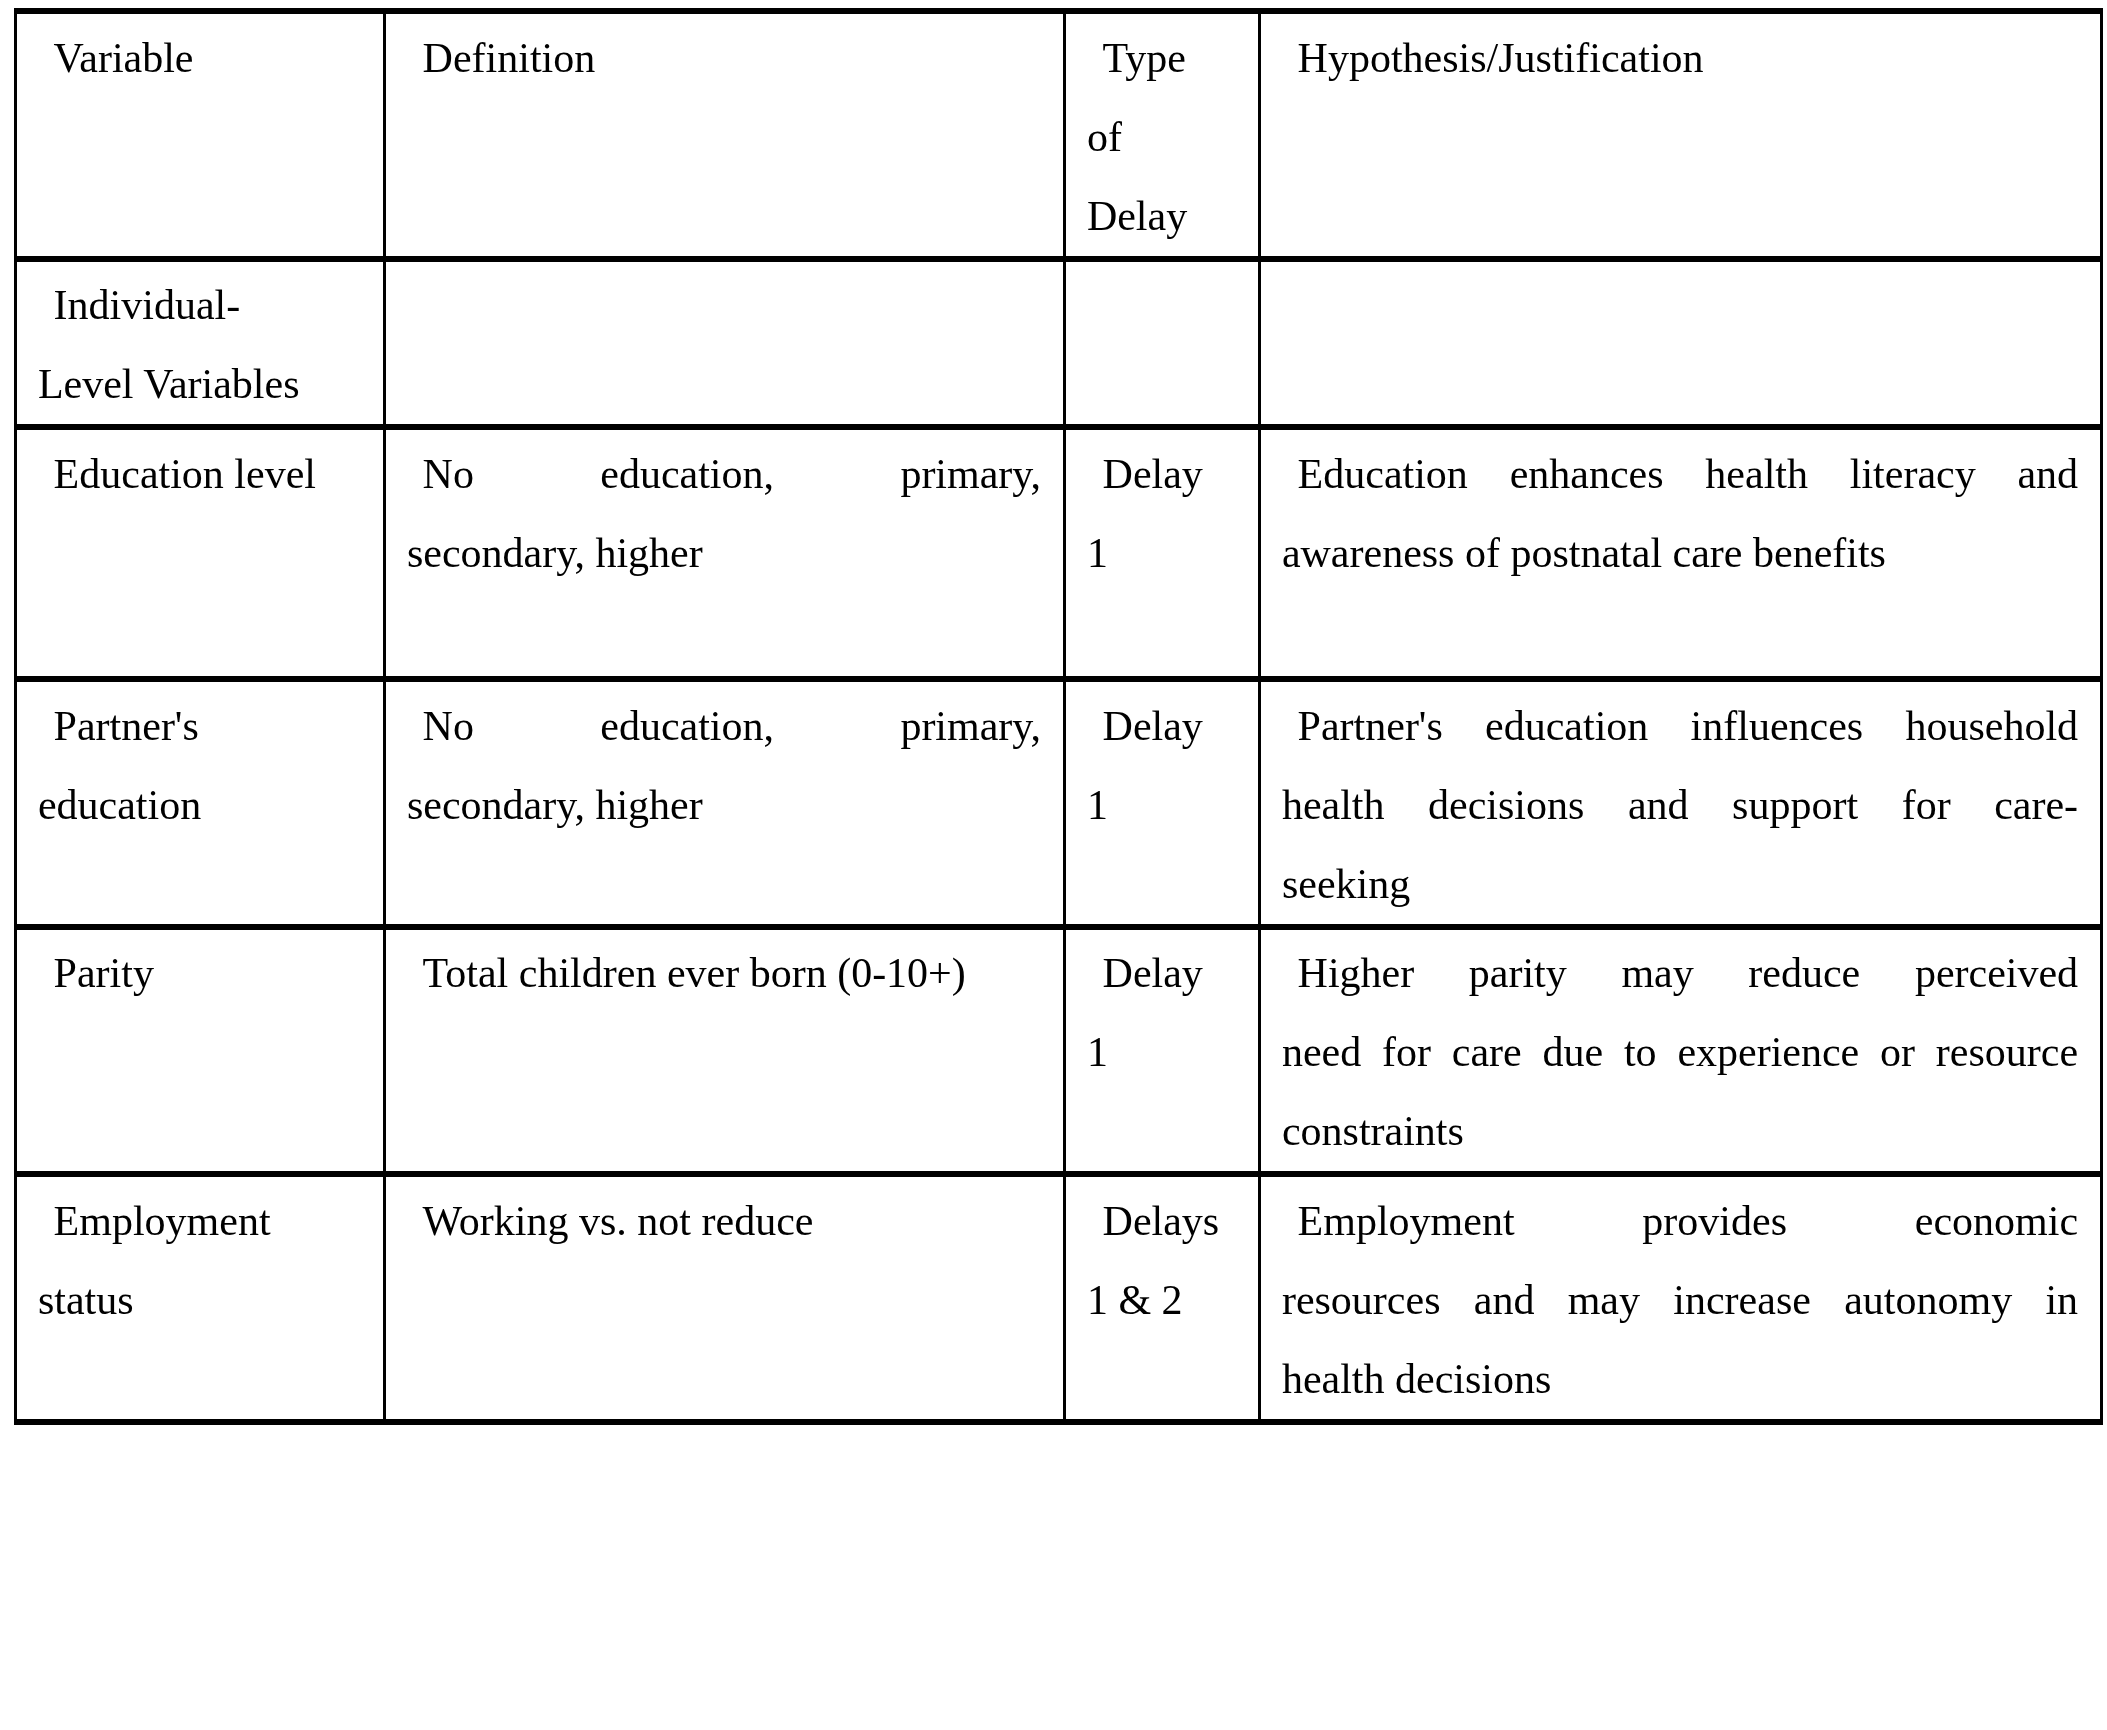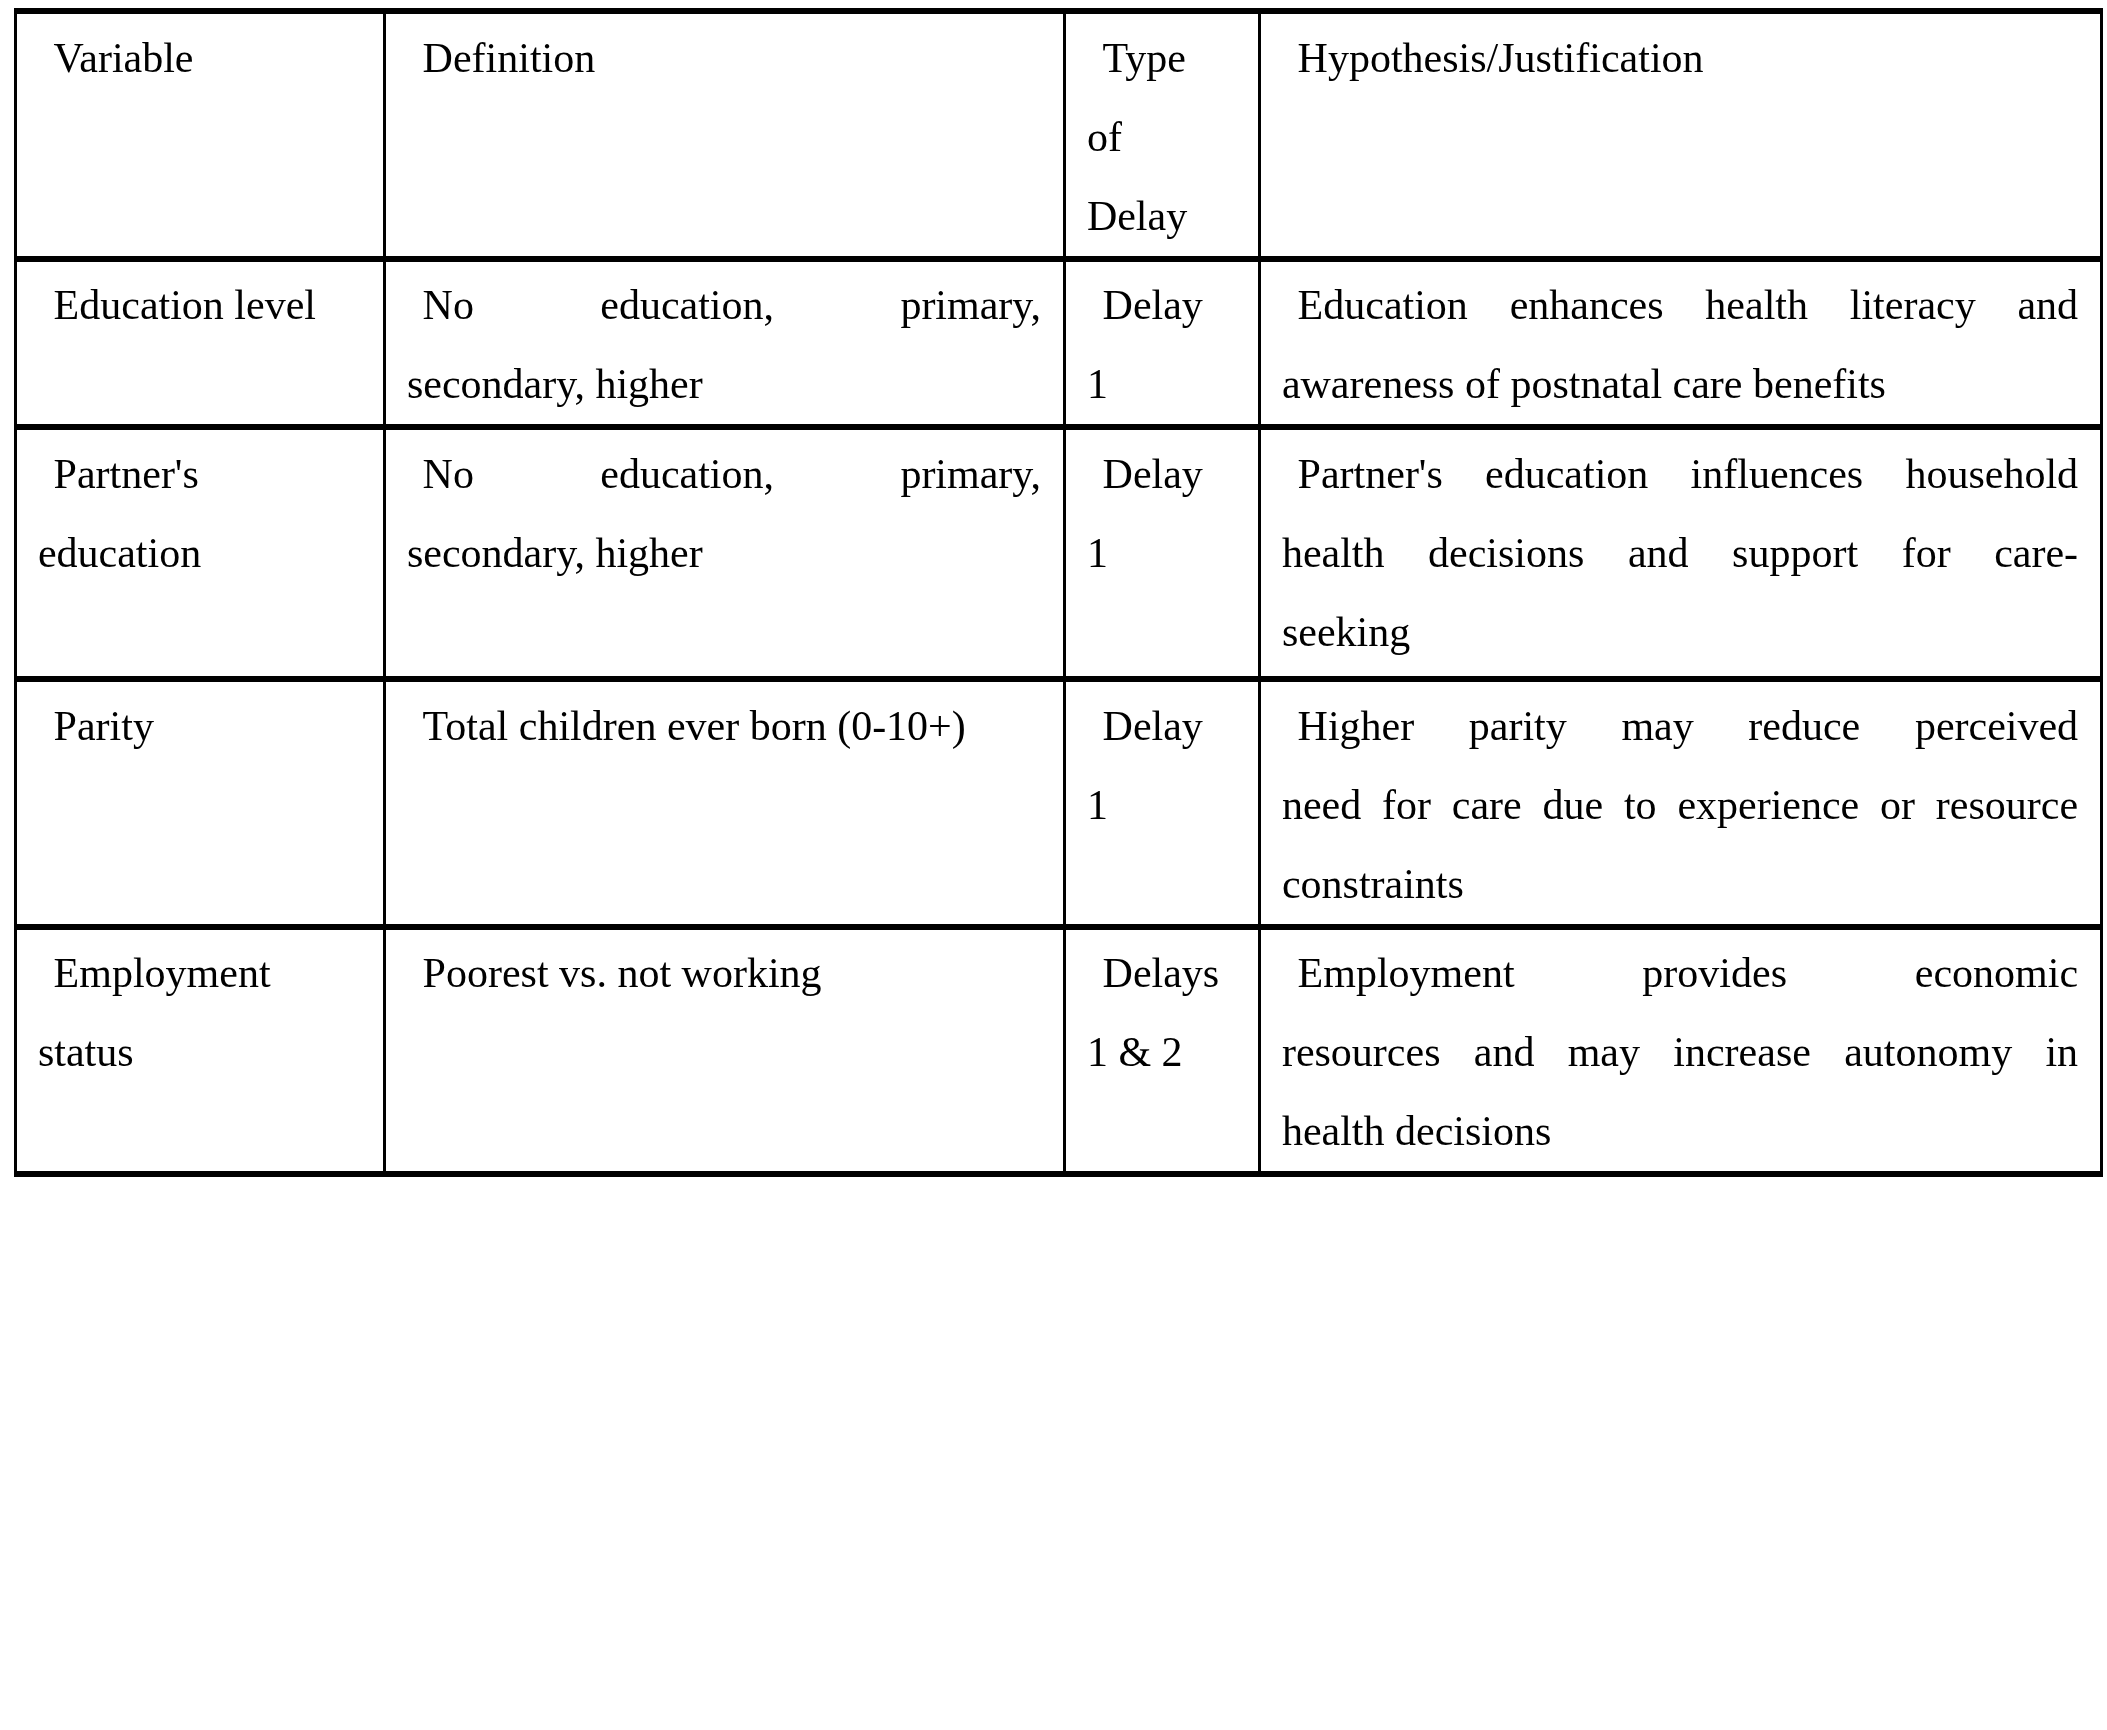--- a/index.html
+++ b/index.html
@@ -82,20 +82,29 @@
           <div class="line jline">Type</div>
           <div class="line jline">of</div>
           <div class="line lastline">Delay</div>
         </th>
         <th class="cell">
           <div class="line lastline">Hypothesis/Justification</div>
         </th>
       </tr>
       <tr>
         <td class="cell">
+          <div class="line jline">Individual-</div>
+          <div class="line lastline">Level Variables</div>
+        </td>
+        <td class="cell"></td>
+        <td class="cell"></td>
+        <td class="cell"></td>
+      </tr>
+      <tr>
+        <td class="cell">
           <div class="line lastline">Education level</div>
         </td>
         <td class="cell">
           <div class="line jline">No education, primary,</div>
           <div class="line lastline">secondary, higher</div>
         </td>
         <td class="cell">
           <div class="line jline">Delay</div>
           <div class="line lastline">1</div>
         </td>
@@ -139,21 +148,21 @@
           <div class="line jline">need for care due to experience or resource</div>
           <div class="line lastline">constraints</div>
         </td>
       </tr>
       <tr>
         <td class="cell">
           <div class="line jline">Employment</div>
           <div class="line lastline">status</div>
         </td>
         <td class="cell">
-          <div class="line lastline">Poorest vs. not working</div>
+          <div class="line lastline">Working vs. not reduce</div>
         </td>
         <td class="cell">
           <div class="line jline">Delays</div>
           <div class="line lastline">1 &amp; 2</div>
         </td>
         <td class="cell">
           <div class="line jline">Employment provides economic</div>
           <div class="line jline">resources and may increase autonomy in</div>
           <div class="line lastline">health decisions</div>
         </td>

